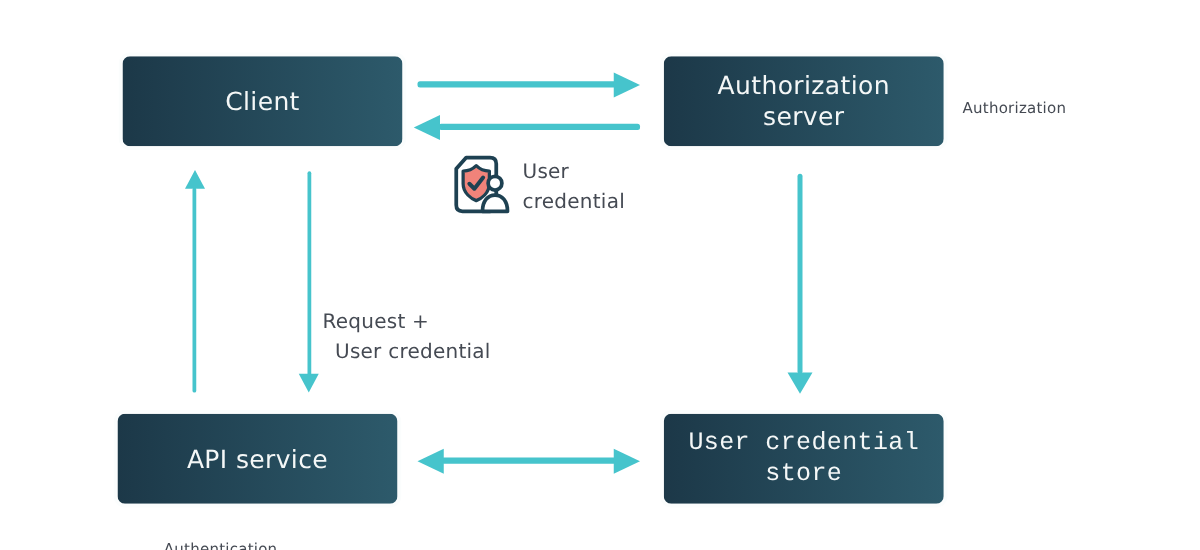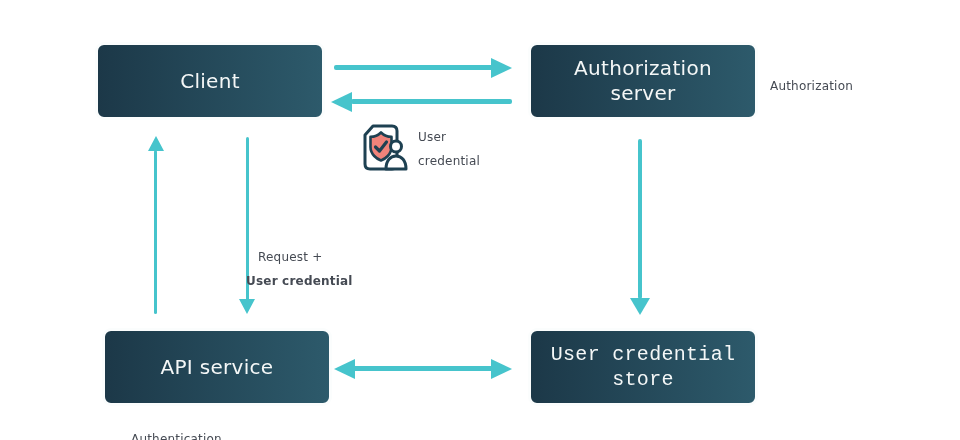--- a/index.html
+++ b/index.html
@@ -40,39 +40,39 @@
   .bar-h{position:absolute;height:5px;background:var(--teal);border-radius:2px;}
   .bar-v{position:absolute;background:var(--teal);border-radius:2px;}
   .tri{position:absolute;width:0;height:0;}
   .tri-right{border-top:10px solid transparent;border-bottom:10px solid transparent;border-left:21px solid var(--teal);}
   .tri-left{border-top:10px solid transparent;border-bottom:10px solid transparent;border-right:21px solid var(--teal);}
   .tri-up{border-left:8px solid transparent;border-right:8px solid transparent;border-bottom:15px solid var(--teal);}
   .tri-down{border-left:8px solid transparent;border-right:8px solid transparent;border-top:15px solid var(--teal);}
   .tri-down-lg{border-left:10px solid transparent;border-right:10px solid transparent;border-top:17px solid var(--teal);}
 
   
-  .ann{position:absolute;color:var(--ann-text);font-size:12px;line-height:24px;letter-spacing:.2px;}
+  .ann{position:absolute;color:var(--ann-text);font-size:16px;line-height:24px;letter-spacing:.2px;}
   .ann.big{font-size:12px;}
 
   .icon-wrap{position:absolute;left:351px;top:100px;width:60px;height:58px;}
 </style>
 </head>
 <body>
 
 <div class="canvas">
 
   <div class="node shadow-left" style="left:95px;top:22px;">
     <span class="node-label">Client</span>
   </div>
 
   <div class="node shadow-right" style="left:528px;top:22px;">
     <span class="node-label">Authorization server</span>
   </div>
 
-  <div class="node shadow-left" style="left:102px;top:308px;">
+  <div class="node shadow-left" style="left:91px;top:308px;">
     <span class="node-label">API service</span>
   </div>
 
   <div class="node shadow-right" style="left:528px;top:308px;font-family:Liberation Mono, monospace;">
     <span class="node-label">User credential store</span>
   </div>
 
   <div>
     <div class="bar-h" style="left:334px;top:45px;width:160px;"></div>
     <div class="tri tri-right" style="left:491px;top:38px;"></div>
@@ -118,16 +118,16 @@
 
   <div class="ann big" style="left:131px;top:407px;text-align:right;">Authentication</div>
 
   <div>
     <div class="ann" style="left:418px;top:105px;">User</div>
     <div class="ann" style="left:418px;top:129px;">credential</div>
   </div>
 
   <div>
     <div class="ann" style="left:258px;top:225px;">Request +</div>
-    <div class="ann" style="left:246px;top:249px;font-weight:bold;">User credential</div>
+    <div class="ann" style="left:268px;top:249px;">User credential</div>
   </div>
 
 </div>
 
 </body></html>

